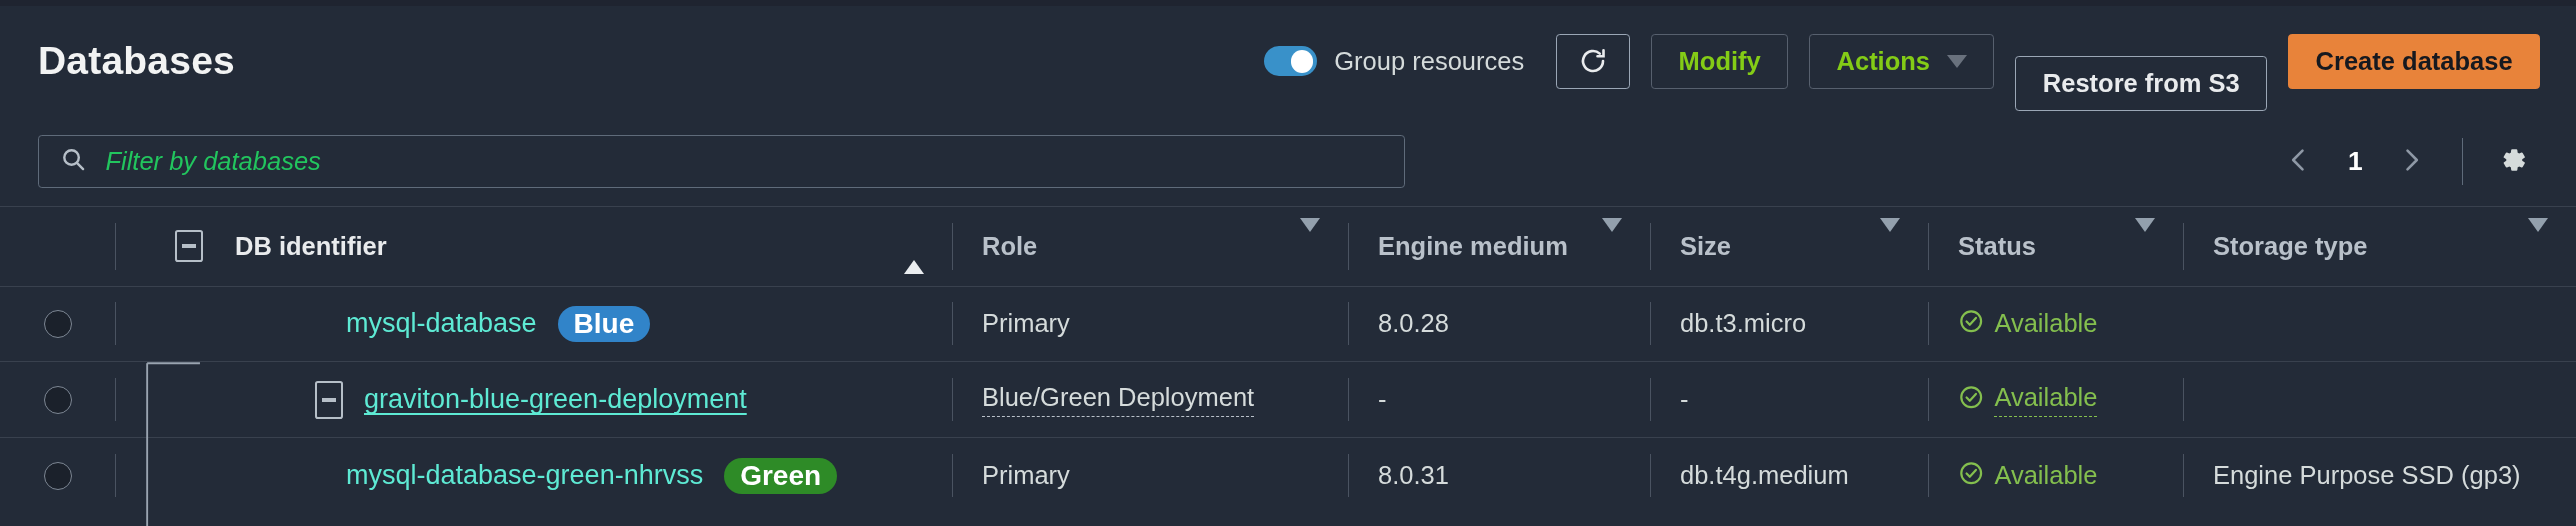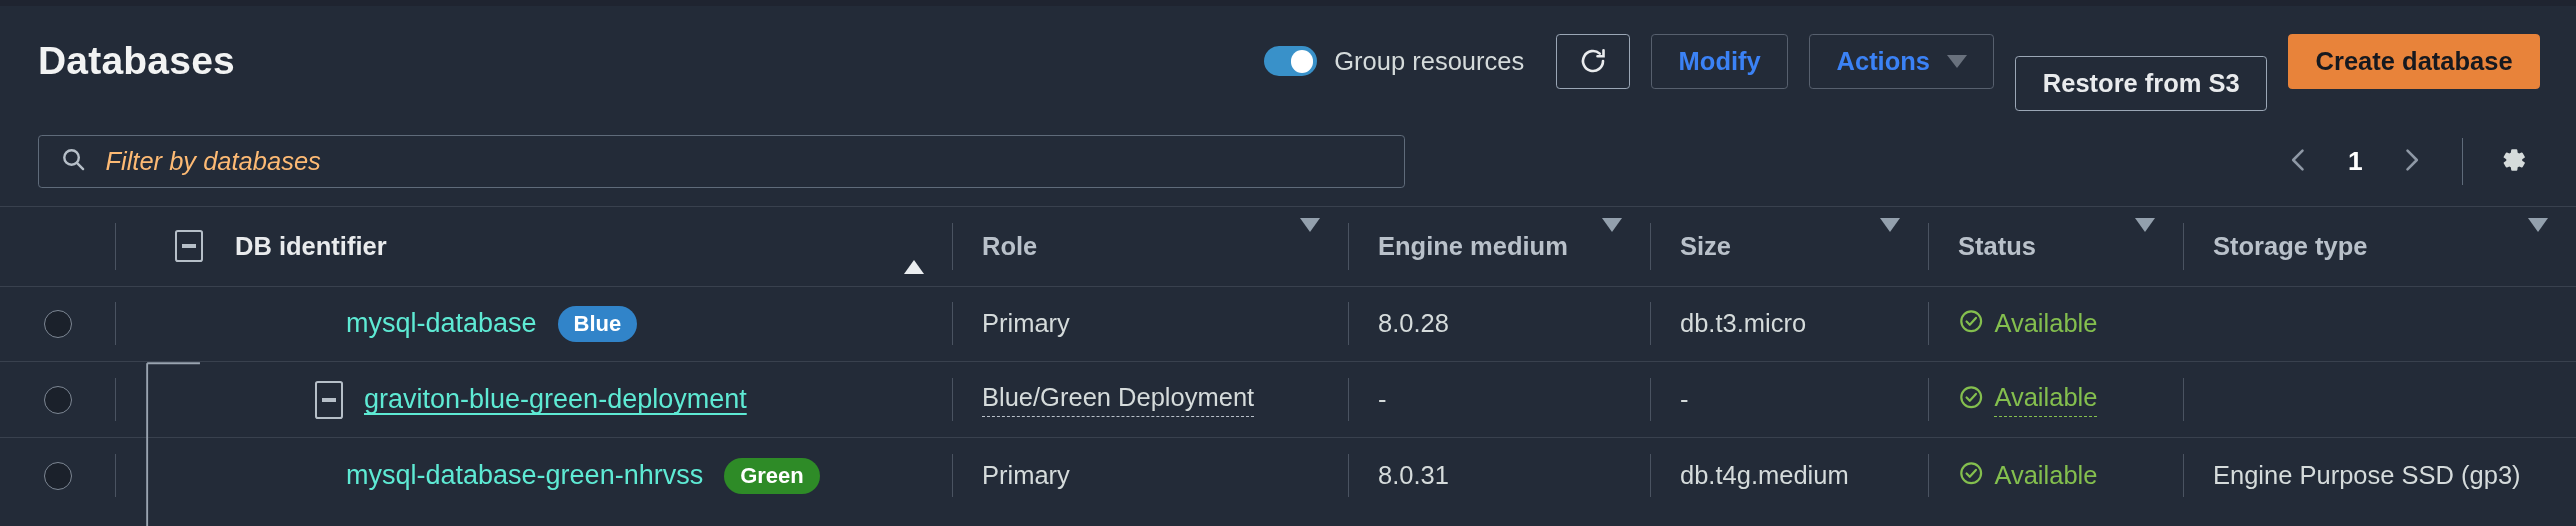--- a/index.html
+++ b/index.html
@@ -47,21 +47,21 @@
     display: flex; align-items: center; justify-content: center;
     font-size: 25.5px; font-weight: bold; white-space: nowrap;
     padding: 0 26.4px; margin-left: 21px;
   }
   .btn-icon {
     width: 74px; padding: 0;
     border: 0.9px solid #9ba7b6; color: #e9ebed; background: transparent;
   }
   .btn-icon svg { display: block; }
   .btn-disabled {
-    border: 0.9px solid #57606e; color: #3b82f6; background: transparent; text-align: center;
+    border: 0.9px solid #57606e; color: #84cc16; background: transparent; text-align: center;
   }
   .btn-normal {
     border: 0.9px solid #9ba7b6; color: #e9ebed; background: transparent; margin-top: 44px;
   }
   .btn-primary {
     background: #e8833a; color: #16191f; border: 0.9px solid #e8833a;
   }
   .caret-down {
     display: inline-block; margin-left: 17px;
     width: 0; height: 0;
@@ -76,21 +76,21 @@
     padding: 0 36px 0 38px;
   }
   .search-box {
     width: 1367px; height: 53px;
     border: 0.9px solid #5f6b7a; border-radius: 3.8px;
     background: #232b38;
     display: flex; align-items: center; gap: 19px;
     padding: 0 21px;
   }
   .search-box .ph {
-    font-size: 25.5px; color: #fdba74; font-style: italic;
+    font-size: 25.5px; color: #22c55e; font-style: italic;
   }
   .pager {
     margin-left: auto; display: flex; align-items: center;
   }
   .pager-btn {
     width: 55px; height: 55px;
     display: flex; align-items: center; justify-content: center;
   }
   .pg-num {
     width: 57px; text-align: center;
@@ -167,21 +167,21 @@
   
   .name-inner { display: flex; align-items: center; gap: 21px; padding-left: 231px; }
   .name-inner.has-toggle { padding-left: 200px; }
   .link {
     font-size: 27px; color: #5eead4; white-space: nowrap;
   }
   .link-u { text-decoration: underline; text-underline-offset: 4.7px; }
   .badge {
     display: inline-flex; align-items: center; justify-content: center;
     height: 36px; padding: 0 16px; border-radius: 18px;
-    font-size: 22px; font-weight: bold; color: #ffffff;
+    font-size: 28px; font-weight: bold; color: #ffffff;
   }
   .badge-blue { background: #3184c9; }
   .badge-green { background: #2e8b27; }
 
   .collapse-box {
     width: 28px; height: 38px; border: 2.8px solid #b6bfc8; border-radius: 2.8px;
     display: flex; align-items: center; justify-content: center;
     background: #232b38; flex: none; position: relative; z-index: 2;
   }
   .collapse-box .minus { width: 13.2px; height: 3.8px; background: #b6bfc8; }

